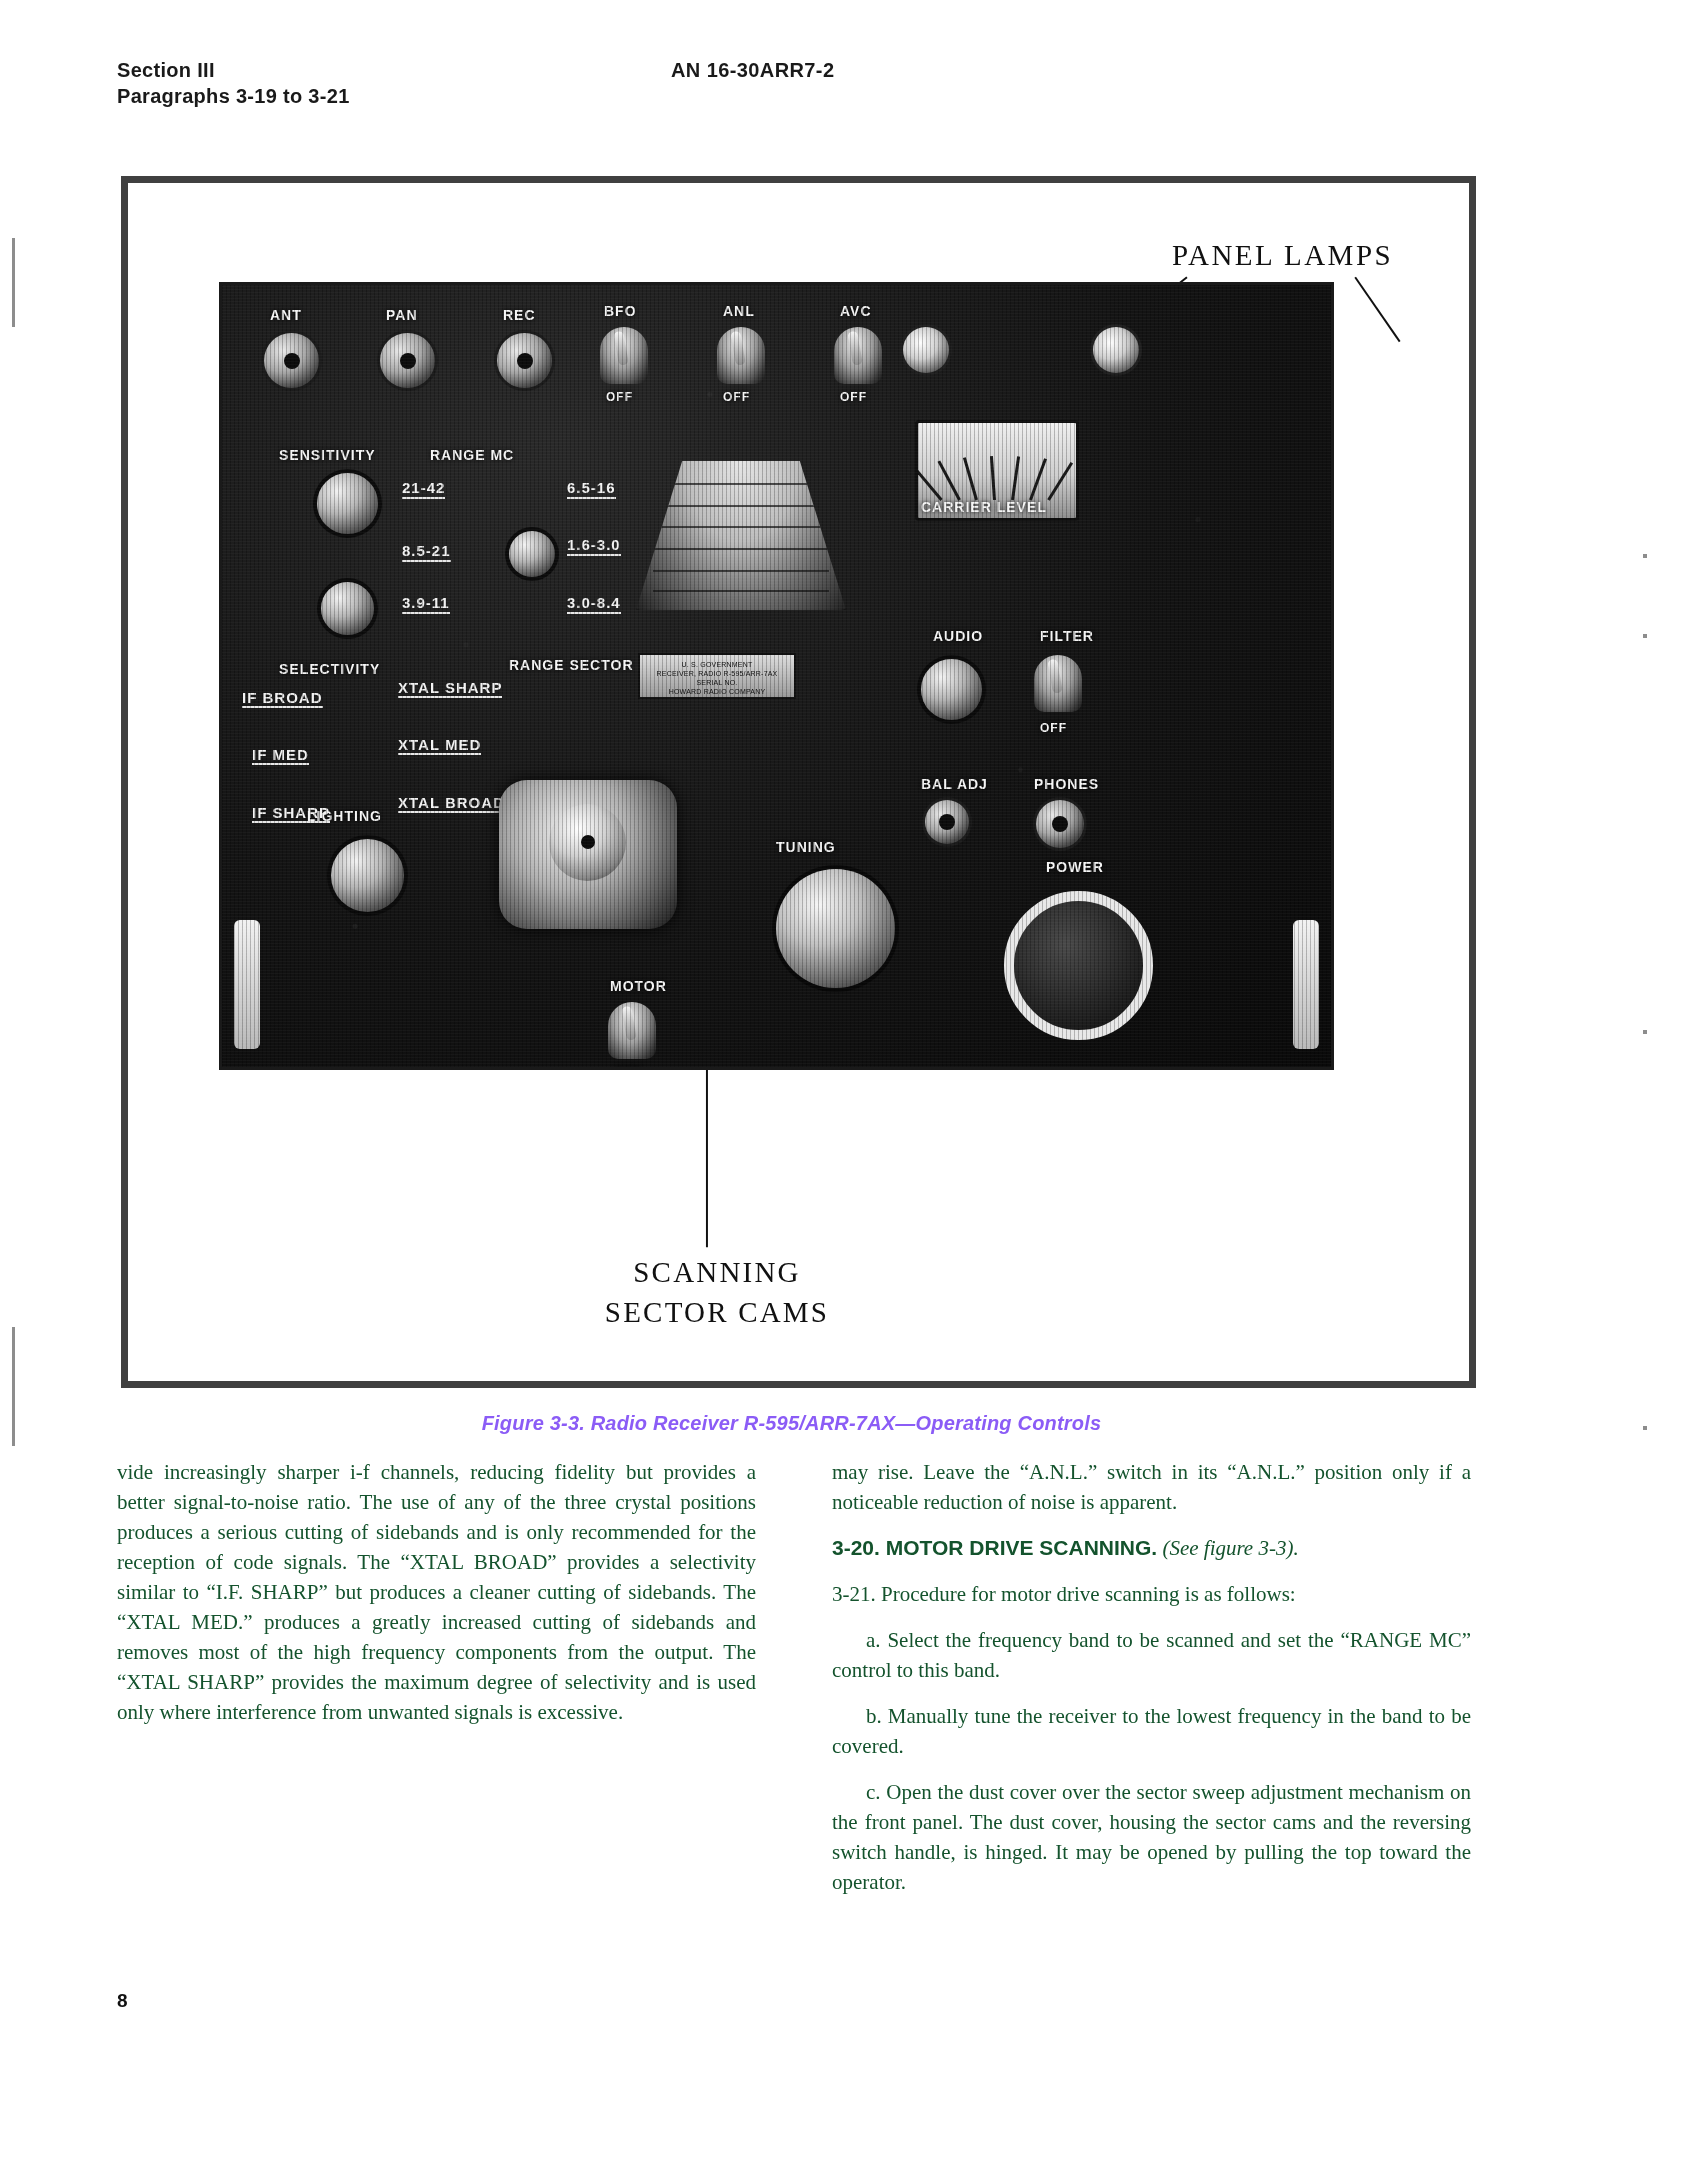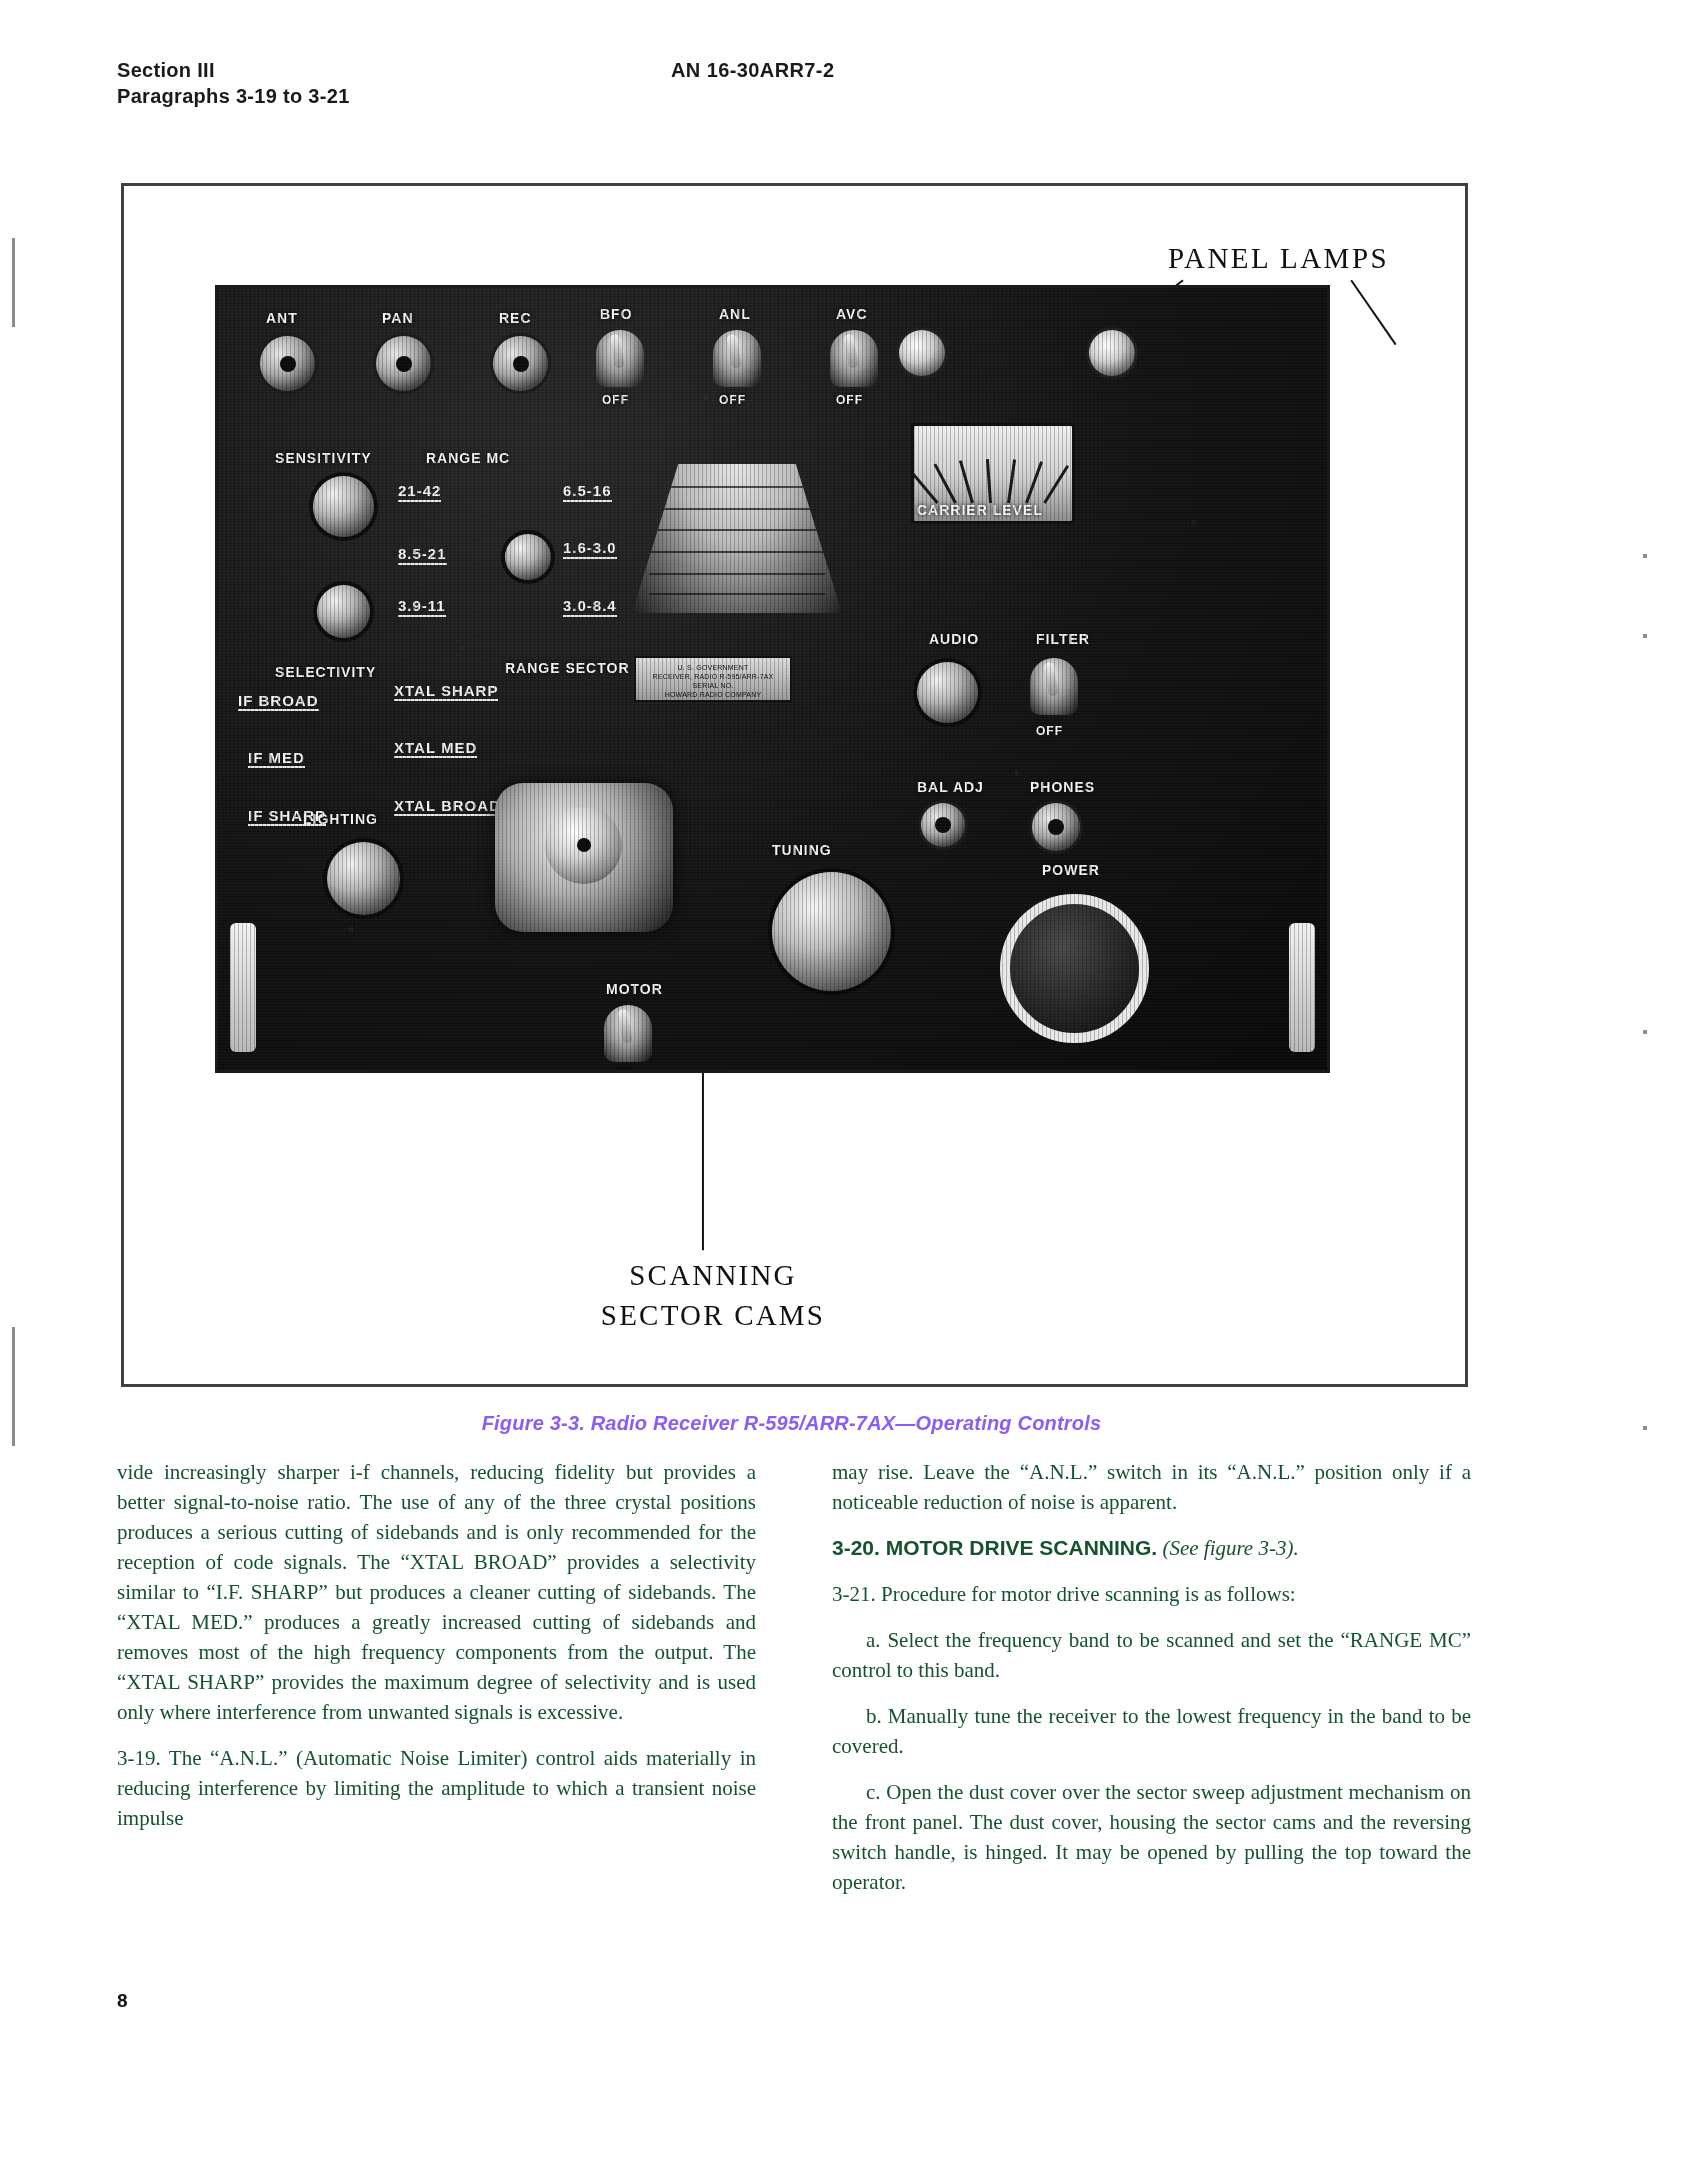--- a/index.html
+++ b/index.html
@@ -43,24 +43,24 @@
     font-weight: bold;
     font-size: 20px;
     letter-spacing: 0.4px;
     color: #1a1a1a;
   }
 
   
   .figure-frame {
     position: absolute;
     left: 121px;
-    top: 183px;
+    top: 176px;
     width: 1341px;
     height: 1198px;
-    border: 3px solid #404040;
+    border: 7px solid #404040;
     background: #ffffff;
   }
 
   .panel-lamps-label {
     position: absolute;
     left: 1044px;
     top: 56px;
     font-family: "Liberation Serif", serif;
     font-size: 29px;
     letter-spacing: 2.5px;
@@ -494,21 +494,20 @@
   <div class="scanning-label">
     <div>SCANNING</div>
     <div>SECTOR CAMS</div>
   </div>
 </div>
 
 <div class="figure-caption">Figure 3-3.    Radio Receiver R-595/ARR-7AX—Operating Controls</div>
 
 <div class="col left">
   <p>vide increasingly sharper i-f channels, reducing fidelity but provides a better signal-to-noise ratio. The use of any of the three crystal positions produces a serious cutting of sidebands and is only recommended for the reception of code signals. The “XTAL BROAD” provides a selectivity similar to “I.F. SHARP” but produces a cleaner cutting of sidebands. The “XTAL MED.” produces a greatly increased cutting of sidebands and removes most of the high frequency components from the output. The “XTAL SHARP” provides the maximum degree of selectivity and is used only where interference from unwanted signals is excessive.</p>
-  <p>3-19. The “A.N.L.” (Automatic Noise Limiter) control aids materially in reducing interference by limiting the amplitude to which a transient noise impulse</p>
 </div>
 
 <div class="col right">
   <p>may rise. Leave the “A.N.L.” switch in its “A.N.L.” position only if a noticeable reduction of noise is apparent.</p>
   <p>
     <span class="heading-run">3-20. MOTOR DRIVE SCANNING.</span>
     <span class="ital">(See figure 3-3).</span>
   </p>
   <p>3-21. Procedure for motor drive scanning is as follows:</p>
   <p class="indent">a. Select the frequency band to be scanned and set the “RANGE MC” control to this band.</p>

